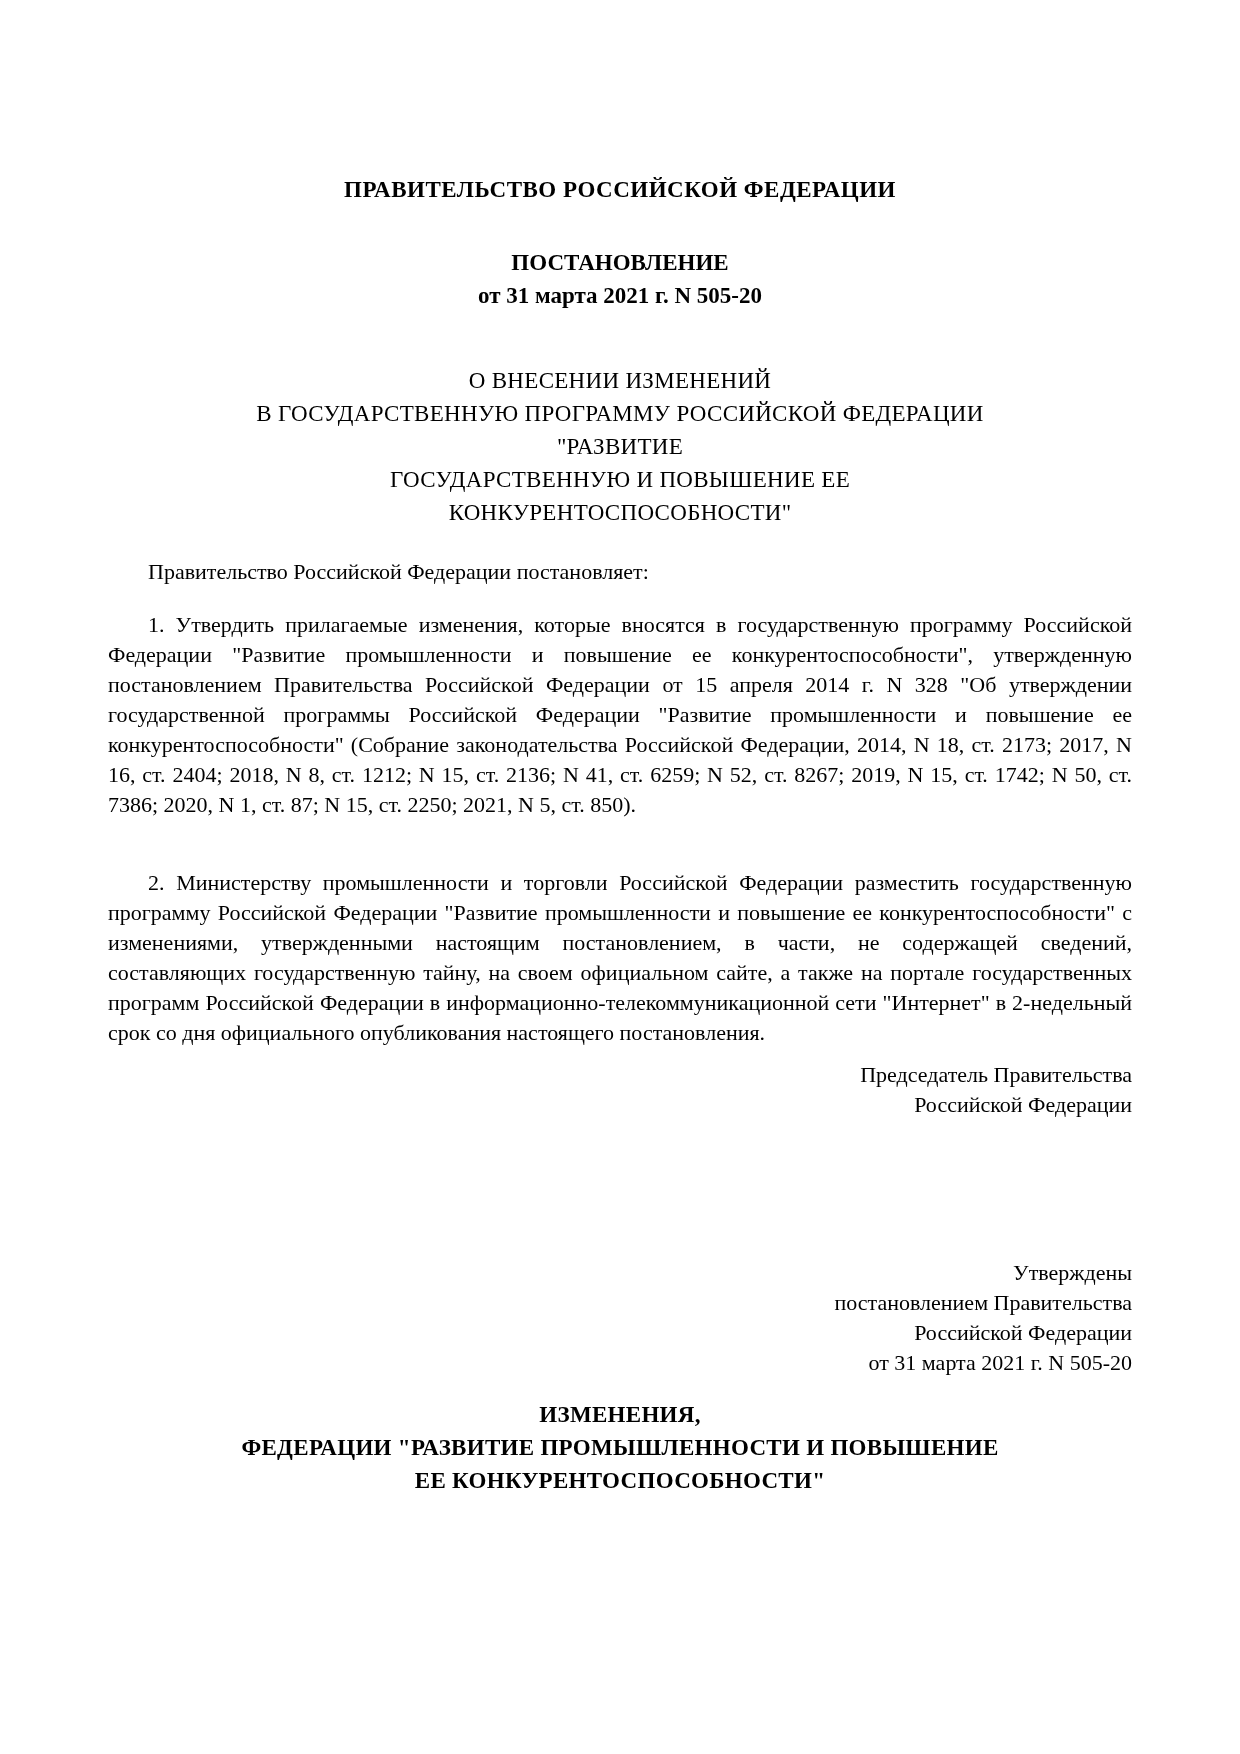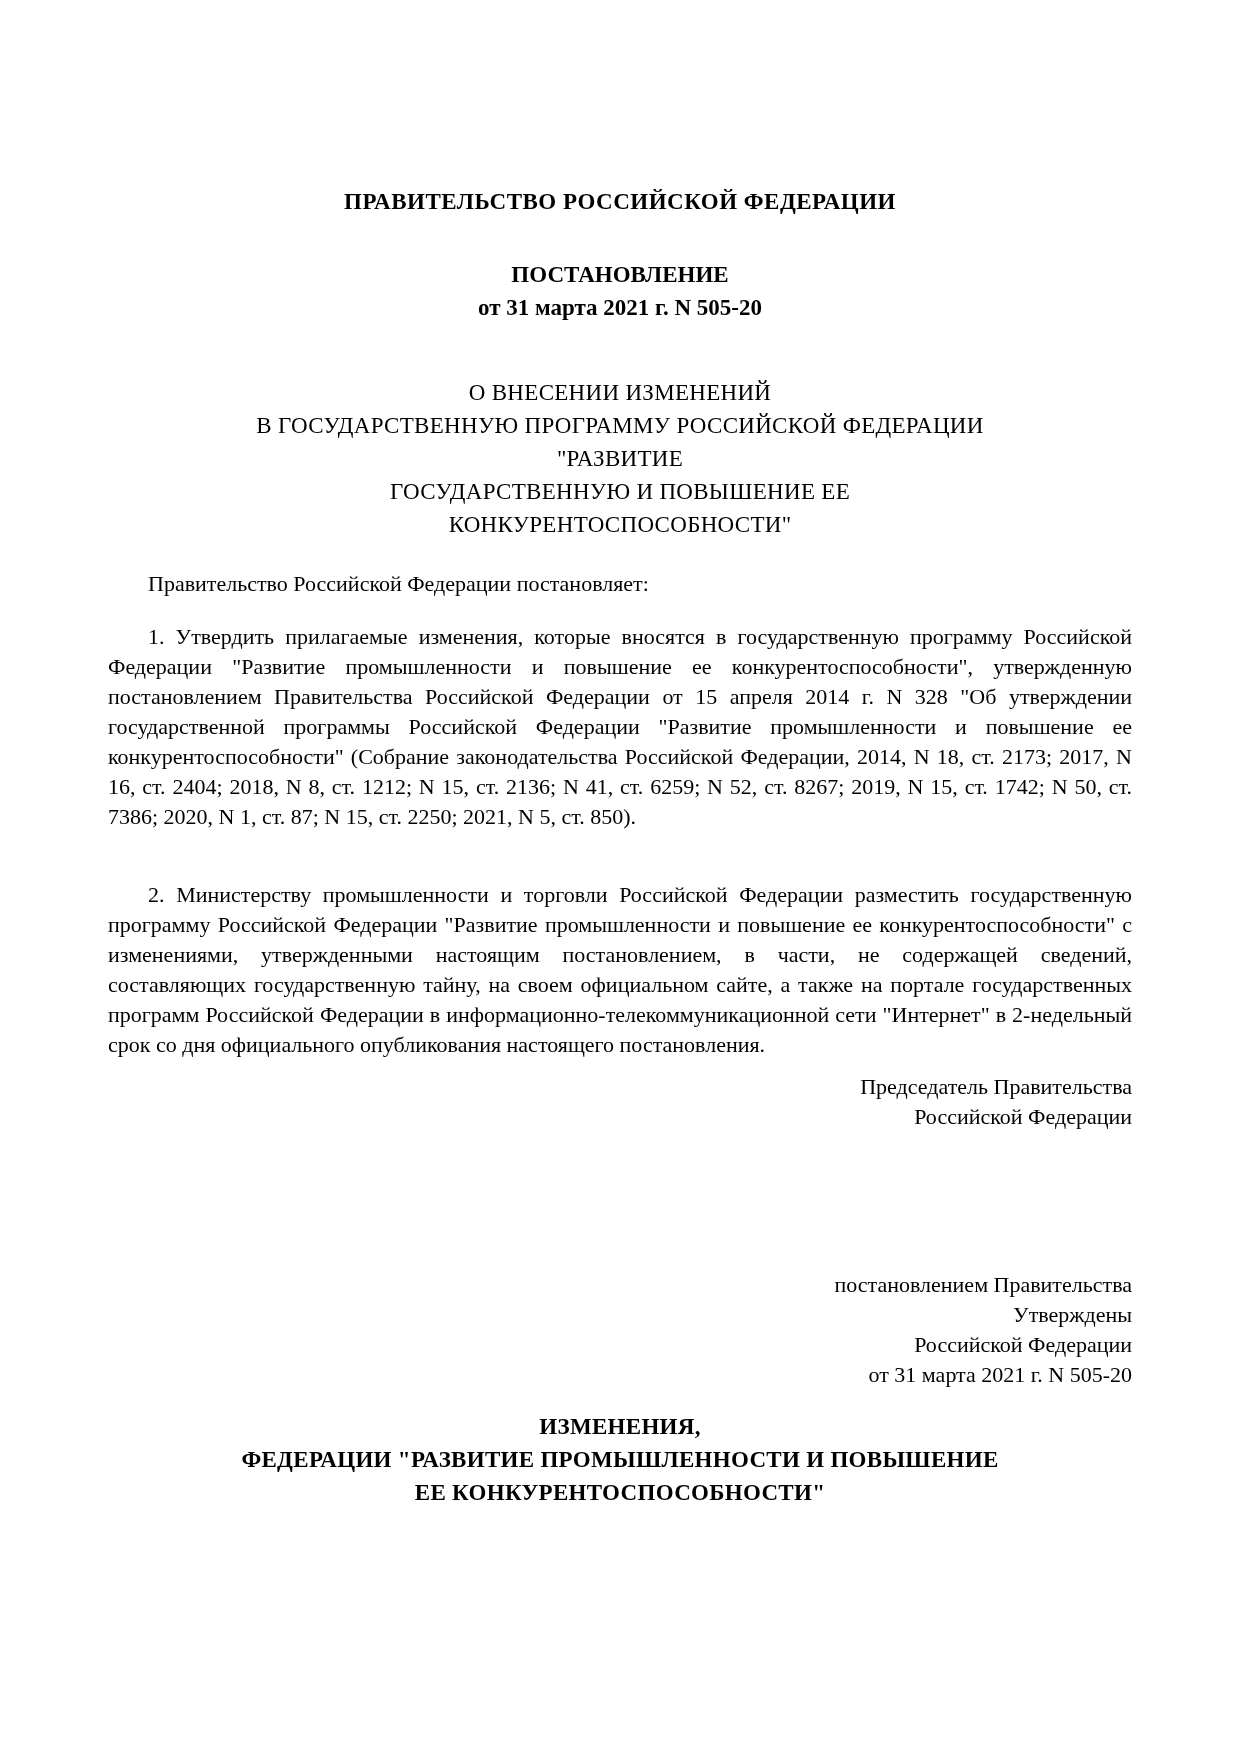--- a/index.html
+++ b/index.html
@@ -9,21 +9,21 @@
   }
   .page {
     position: relative;
     width: 1240px;
     height: 1754px;
     margin: 0 auto;
     background: #ffffff;
     font-family: "Liberation Serif", "DejaVu Serif", serif;
     color: #000000;
     box-sizing: border-box;
-    padding: 12px 108px;
+    padding: 0 108px;
     overflow: hidden;
   }
   .authority {
     padding-top: 176px;
     text-align: center;
     font-weight: bold;
     font-size: 23px;
     line-height: 28px;
     letter-spacing: 0.5px;
   }
@@ -105,22 +105,22 @@
   <p class="body-par par-1">1. Утвердить прилагаемые изменения, которые вносятся в государственную программу Российской Федерации "Развитие промышленности и повышение ее конкурентоспособности", утвержденную постановлением Правительства Российской Федерации от 15 апреля 2014 г. N 328 "Об утверждении государственной программы Российской Федерации "Развитие промышленности и повышение ее конкурентоспособности" (Собрание законодательства Российской Федерации, 2014, N 18, ст. 2173; 2017, N 16, ст. 2404; 2018, N 8, ст. 1212; N 15, ст. 2136; N 41, ст. 6259; N 52, ст. 8267; 2019, N 15, ст. 1742; N 50, ст. 7386; 2020, N 1, ст. 87; N 15, ст. 2250; 2021, N 5, ст. 850).</p>
 
   <p class="body-par par-2">2. Министерству промышленности и торговли Российской Федерации разместить государственную программу Российской Федерации "Развитие промышленности и повышение ее конкурентоспособности" с изменениями, утвержденными настоящим постановлением, в части, не содержащей сведений, составляющих государственную тайну, на своем официальном сайте, а также на портале государственных программ Российской Федерации в информационно-телекоммуникационной сети "Интернет" в 2-недельный срок со дня официального опубликования настоящего постановления.</p>
 
   <div class="signature">
     <span class="line">Председатель Правительства</span>
     <span class="line">Российской Федерации</span>
   </div>
 
   <div class="approval">
+    <span class="line">Утверждены</span>
     <span class="line">постановлением Правительства</span>
-    <span class="line">Утверждены</span>
     <span class="line">Российской Федерации</span>
     <span class="line">от 31 марта 2021 г. N 505-20</span>
   </div>
 
   <div class="annex-title">
     <span class="line">ИЗМЕНЕНИЯ,</span>
     <span class="line">ФЕДЕРАЦИИ "РАЗВИТИЕ ПРОМЫШЛЕННОСТИ И ПОВЫШЕНИЕ</span>
     <span class="line">ЕЕ КОНКУРЕНТОСПОСОБНОСТИ"</span>
   </div>
 

